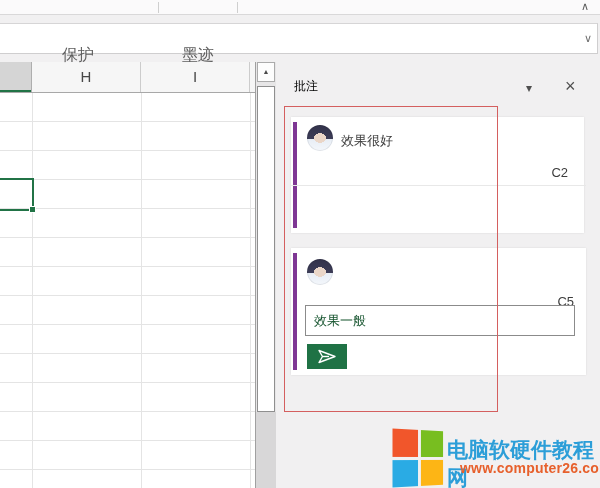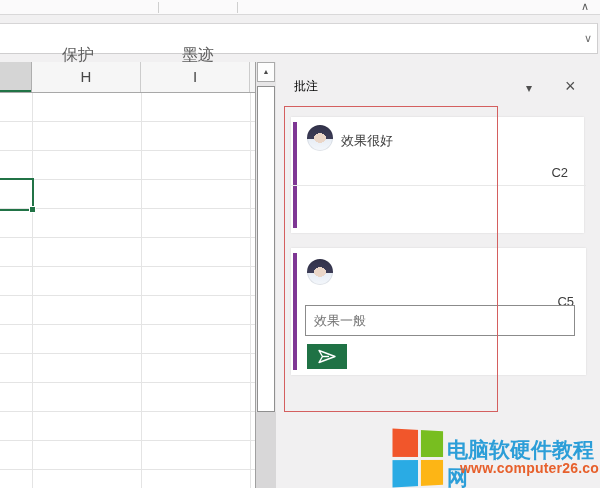--- a/index.html
+++ b/index.html
@@ -49,21 +49,21 @@
       radial-gradient(ellipse 38% 30% at 50% 50%, #ead6c8 0 60%, rgba(0,0,0,0) 61%),
       linear-gradient(180deg, #32324a 0%, #3c3c57 52%, #e7edf5 52%, #f4f7fb 100%);
     box-shadow:inset 0 0 0 1px rgba(0,0,0,0.08); }
   .comment-text { position:absolute; left:50px; top:15px; font-size:13px; color:#3c3c3c; }
   .cell-ref { font-size:13px; color:#3c3c3c;margin-top:33px; }
   .card-divider { position:absolute; left:0; top:68px; width:295px; height:1px; background:#e8e8e8; }
   .reply-input { position:absolute; left:16px; top:78px; width:270px; height:31px; border:1px solid #a3a3a3; background:#fff; font-size:13px; color:#3c3c3c; padding:0 8px; font-family:inherit; outline:none; }
   .reply-input::placeholder { color:#5f5f5f; opacity:1; }
   .card2-head { position:absolute; right:12px; top:13px; display:flex; align-items:center; gap:11px;flex-direction:column; }
   .comment-close-icon { font-size:15px; color:#5a5a5a; cursor:pointer; line-height:1; }
-  .draft-input { position:absolute; left:14px; top:57px; width:270px; height:31px; border:1px solid #8b8b8b; background:#fff; font-size:13px; color:#737373; padding:0 8px; font-family:inherit; outline:none; }
+  .draft-input { position:absolute; left:14px; top:57px; width:270px; height:31px; border:1px solid #8b8b8b; background:#fff; font-size:13px; color:#14532d; padding:0 8px; font-family:inherit; outline:none; }
   .send-btn { position:absolute; left:16px; top:96px; width:40px; height:25px; background:#1f7245; border:none; display:flex; align-items:center; justify-content:center; cursor:pointer; }
 
   
   .red-rect { left:284px; top:106px; width:214px; height:306px; border:1px solid #d45f5f; z-index:7; pointer-events:none; }
 
   
   .wm-logo { left:393px; top:430px; width:52px; height:56px; display:grid; grid-template-columns:1fr 1fr; grid-template-rows:1fr 1fr; gap:3px; transform:perspective(130px) rotateY(14deg); z-index:8; }
   .wm-t1 { background:#f1562b; } .wm-t2 { background:#78be20; }
   .wm-t3 { background:#2aabe4; } .wm-t4 { background:#fdb515; }
   .wm-name { left:447px; top:436px; font-size:21px; font-weight:bold; color:#2c9ed8; z-index:8; }

